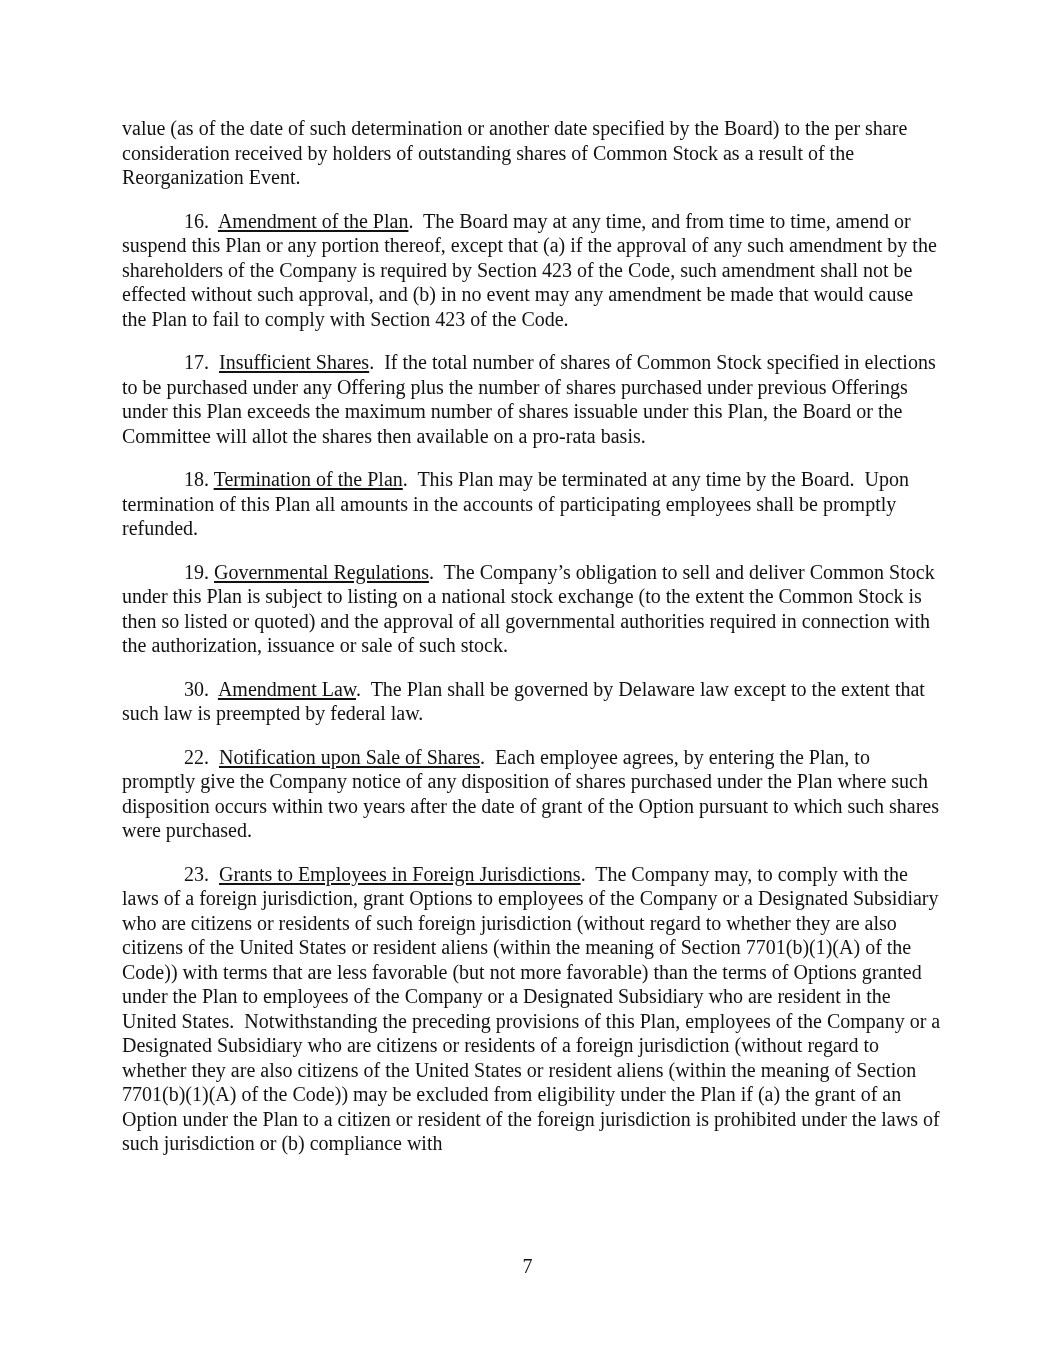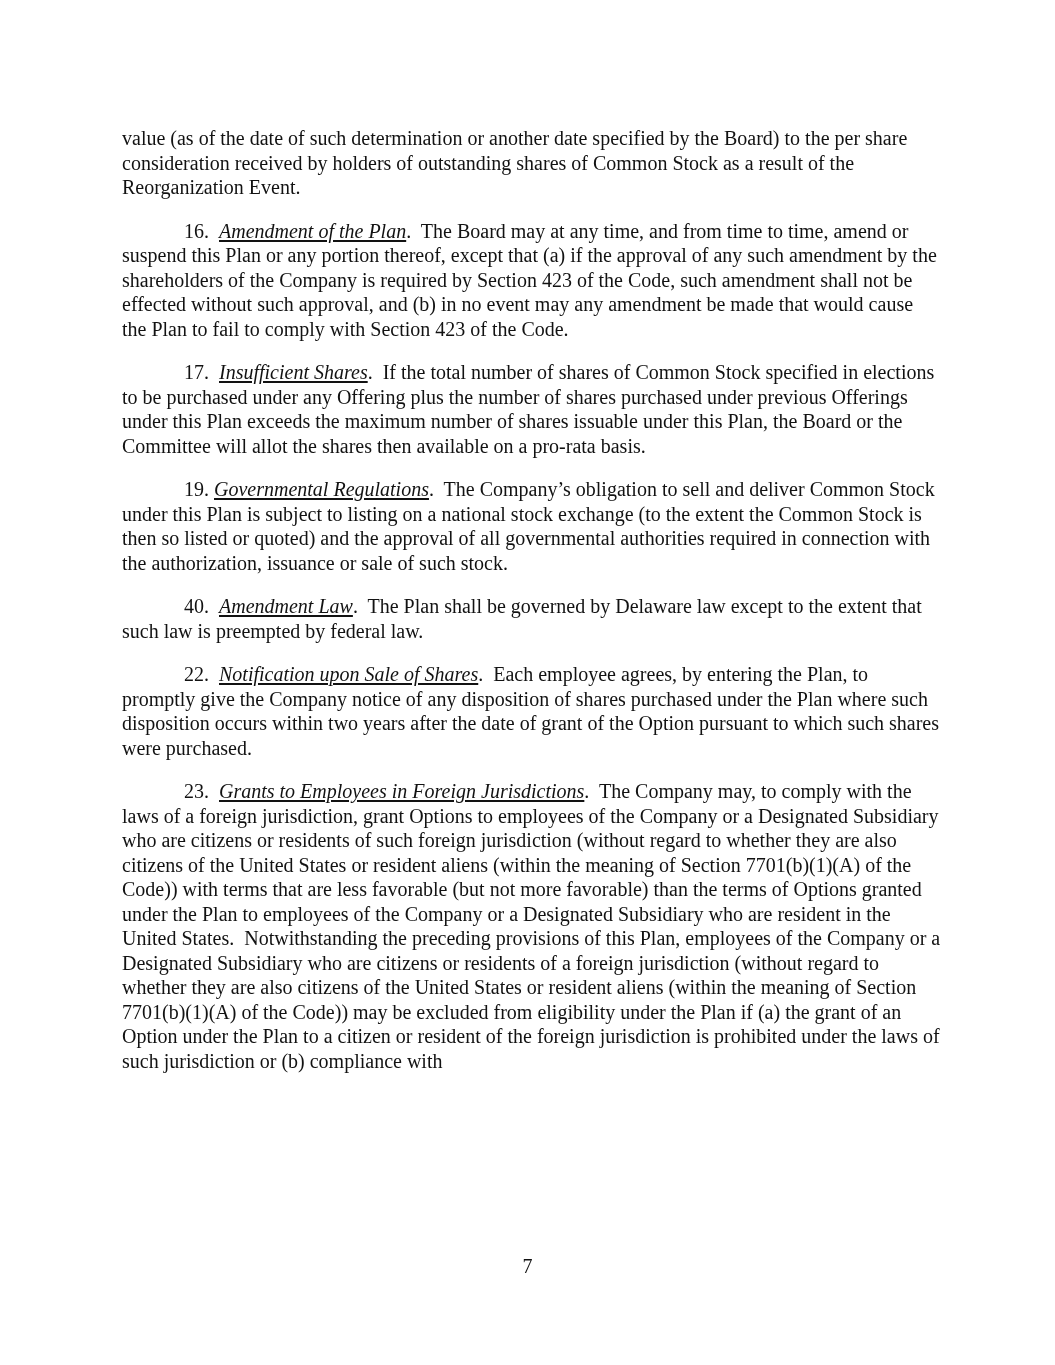--- a/index.html
+++ b/index.html
@@ -13,36 +13,35 @@
     overflow: hidden;
   }
   .page {
     position: absolute;
     inset: 0;
     background: #ffffff;
   }
   .content {
     position: absolute;
     left: 122px;
-    top: 126px;
+    top: 116px;
     width: 820px;
   }
   .para {
     font-size: 20px;
     line-height: 24.5px;
     white-space: pre-wrap;
     text-align: left;
     color: #121212;
   }
   .para + .para { margin-top: 19px; }
   .sec { text-indent: 62px; }
   .sec-heading {
     text-decoration: underline;
     text-underline-offset: 2px;
-    font-style: italic;
   }
   .footer {
     position: absolute;
     left: 0;
     right: 0;
     top: 1254px;
     text-align: center;
     font-size: 20px;
     line-height: 24.5px;
     color: #121212;
@@ -53,24 +52,25 @@
 
 <div class="page">
   <div class="content">
 
     <p class="para intro">value (as of the date of such determination or another date specified by the Board) to the per share consideration received by holders of outstanding shares of Common Stock as a result of the Reorganization Event.</p>
 
     <p class="para sec"><span class="sec-num">16.  </span><span class="sec-heading">Amendment of the Plan</span><span class="sec-body">.  The Board may at any time, and from time to time, amend or suspend this Plan or any portion thereof, except that (a) if the approval of any such amendment by the shareholders of the Company is required by Section 423 of the Code, such amendment shall not be effected without such approval, and (b) in no event may any amendment be made that would cause the Plan to fail to comply with Section 423 of the Code.</span></p>
 
     <p class="para sec"><span class="sec-num">17.  </span><span class="sec-heading">Insufficient Shares</span><span class="sec-body">.  If the total number of shares of Common Stock specified in elections to be purchased under any Offering plus the number of shares purchased under previous Offerings under this Plan exceeds the maximum number of shares issuable under this Plan, the Board or the Committee will allot the shares then available on a pro-rata basis.</span></p>
 
+    <p class="para sec"><span class="sec-num">18. </span><span class="sec-heading">Termination of the Plan</span><span class="sec-body">.  This Plan may be terminated at any time by the Board.  Upon termination of this Plan all amounts in the accounts of participating employees shall be promptly refunded.</span></p>
 
     <p class="para sec"><span class="sec-num">19. </span><span class="sec-heading">Governmental Regulations</span><span class="sec-body">.  The Company’s obligation to sell and deliver Common Stock under this Plan is subject to listing on a national stock exchange (to the extent the Common Stock is then so listed or quoted) and the approval of all governmental authorities required in connection with the authorization, issuance or sale of such stock.</span></p>
 
-    <p class="para sec"><span class="sec-num">40.  </span><span class="sec-heading">Amendment Law</span><span class="sec-body">.  The Plan shall be governed by Delaware law except to the extent that such law is preempted by federal law.</span></p>
+    <p class="para sec"><span class="sec-num">30.  </span><span class="sec-heading">Amendment Law</span><span class="sec-body">.  The Plan shall be governed by Delaware law except to the extent that such law is preempted by federal law.</span></p>
 
 
     <p class="para sec"><span class="sec-num">22.  </span><span class="sec-heading">Notification upon Sale of Shares</span><span class="sec-body">.  Each employee agrees, by entering the Plan, to promptly give the Company notice of any disposition of shares purchased under the Plan where such disposition occurs within two years after the date of grant of the Option pursuant to which such shares were purchased.</span></p>
 
     <p class="para sec"><span class="sec-num">23.  </span><span class="sec-heading">Grants to Employees in Foreign Jurisdictions</span><span class="sec-body">.  The Company may, to comply with the laws of a foreign jurisdiction, grant Options to employees of the Company or a Designated Subsidiary who are citizens or residents of such foreign jurisdiction (without regard to whether they are also citizens of the United States or resident aliens (within the meaning of Section 7701(b)(1)(A) of the Code)) with terms that are less favorable (but not more favorable) than the terms of Options granted under the Plan to employees of the Company or a Designated Subsidiary who are resident in the United States.  Notwithstanding the preceding provisions of this Plan, employees of the Company or a Designated Subsidiary who are citizens or residents of a foreign jurisdiction (without regard to whether they are also citizens of the United States or resident aliens (within the meaning of Section 7701(b)(1)(A) of the Code)) may be excluded from eligibility under the Plan if (a) the grant of an Option under the Plan to a citizen or resident of the foreign jurisdiction is prohibited under the laws of such jurisdiction or (b) compliance with</span></p>
 
   </div>
 
   <div class="footer">7</div>
 </div>

